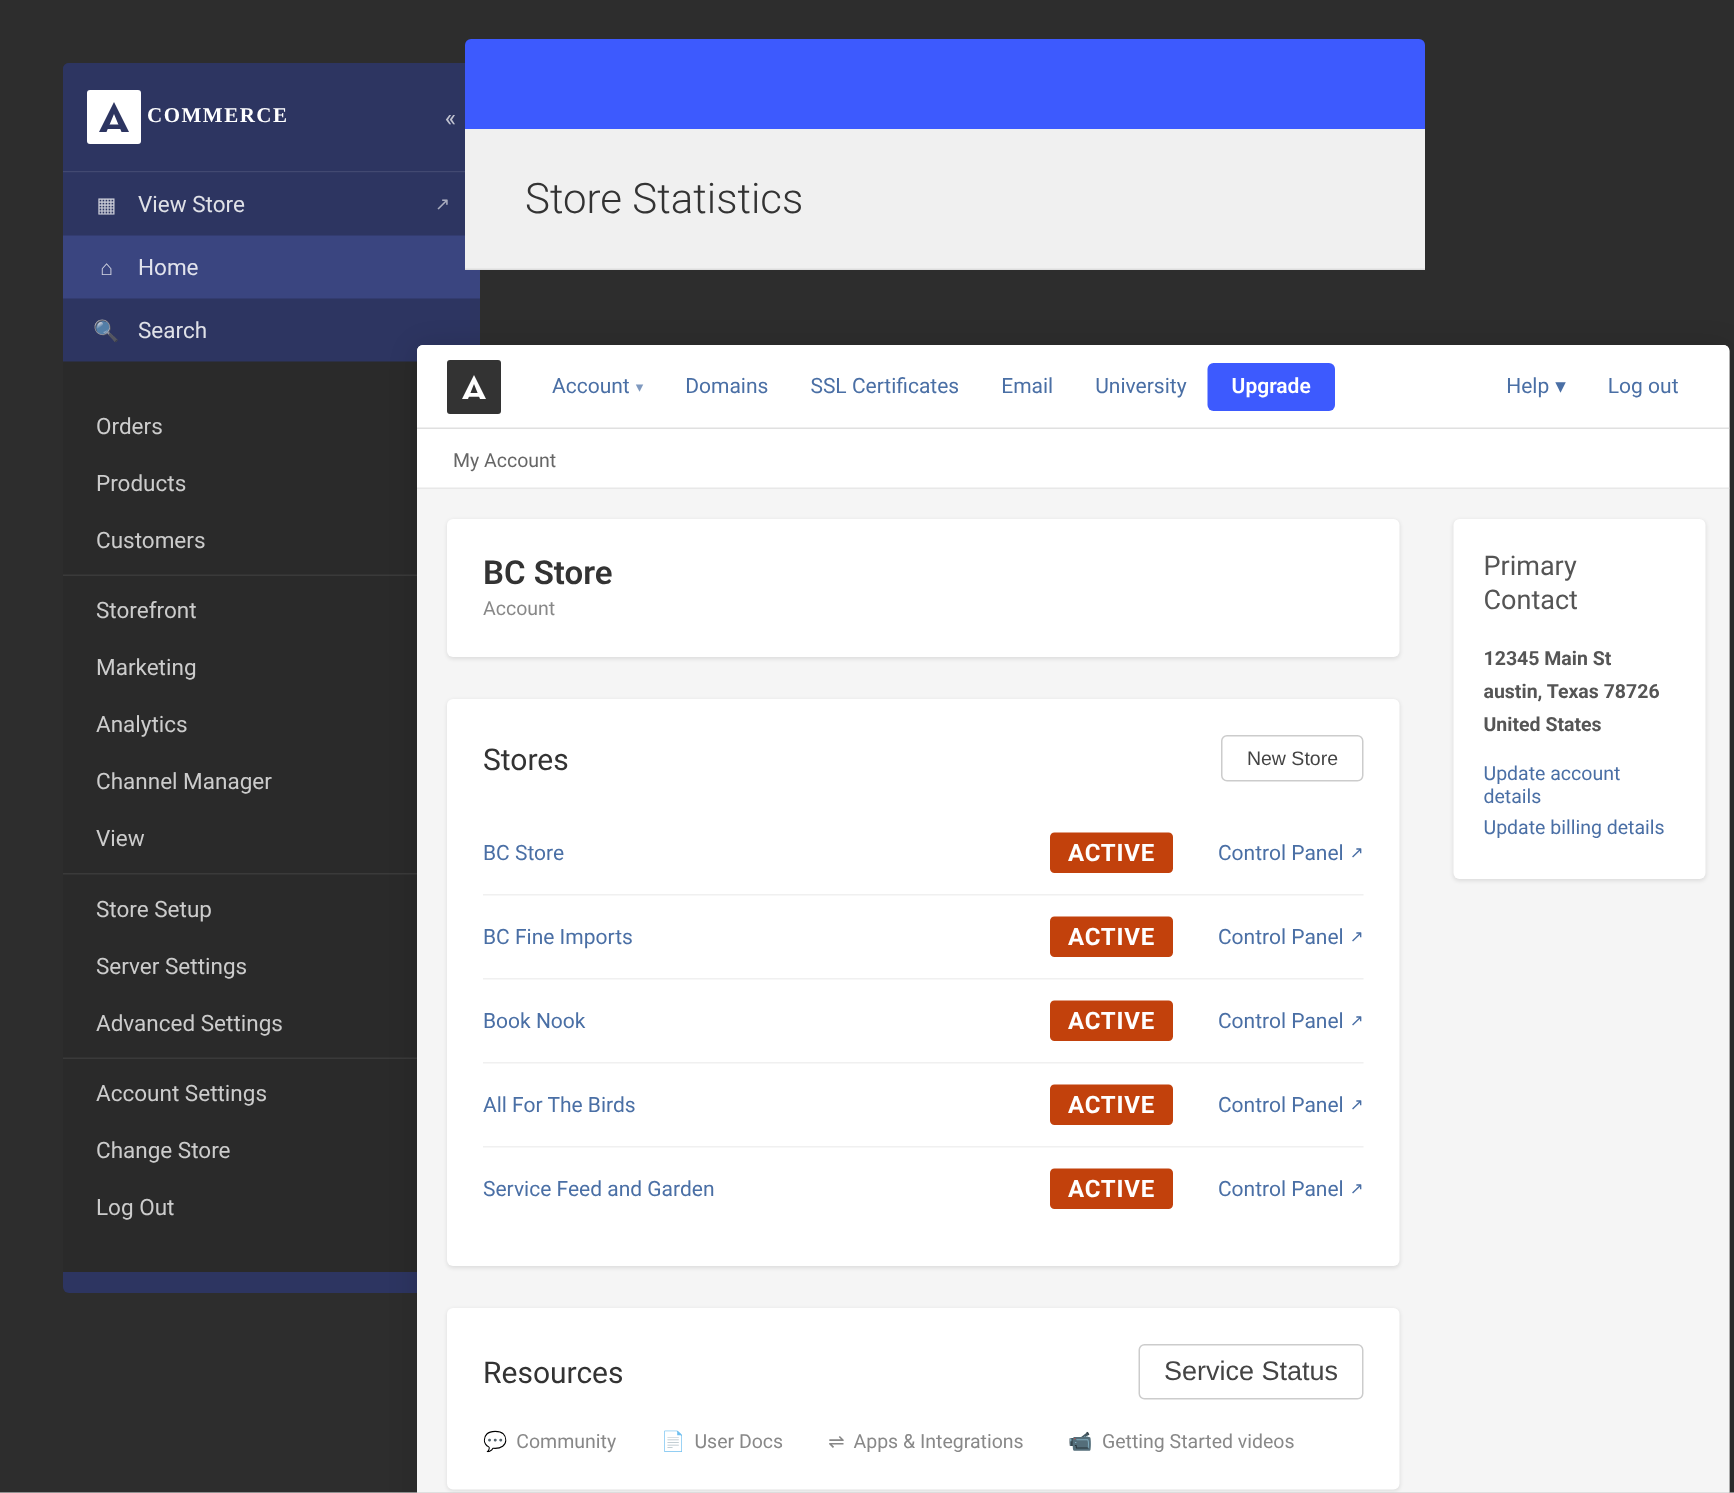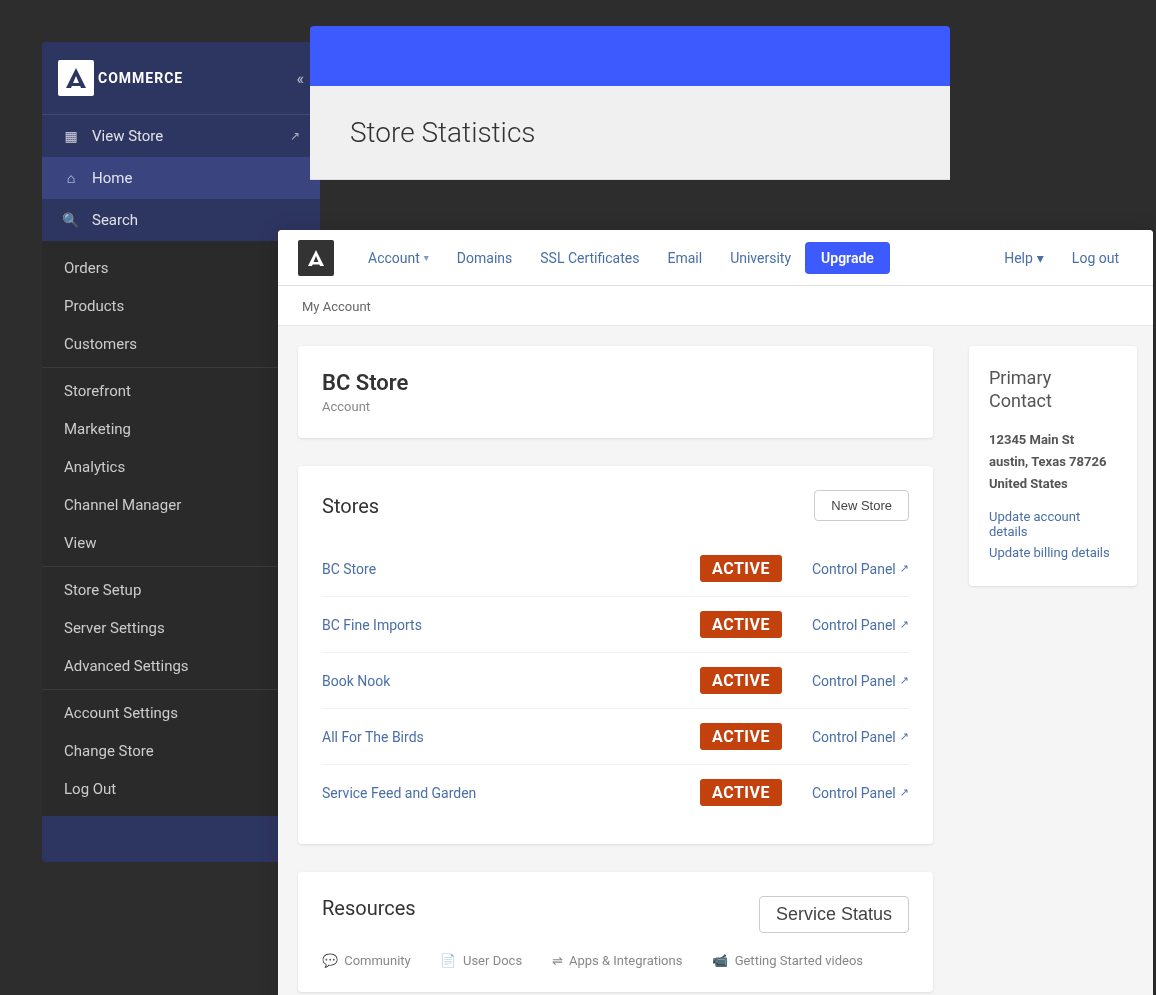--- a/index.html
+++ b/index.html
@@ -32,20 +32,21 @@
       display: flex;
       align-items: center;
       justify-content: space-between;
       border-bottom: 1px solid rgba(255,255,255,0.1);
     }
 
     .logo-area {
       display: flex;
       align-items: center;
       gap: 4px;
+      font-family: Liberation Serif, serif;
     }
 
     .logo-icon {
       width: 36px;
       height: 36px;
       background: white;
       border-radius: 2px;
       display: flex;
       align-items: center;
       justify-content: center;
@@ -95,21 +96,21 @@
     }
 
     .nav-item .ext-icon {
       margin-left: auto;
       font-size: 12px;
       opacity: 0.7;
     }
 
     .sidebar-section {
       background: #2a2a2a;
-      padding: 8px 0;
+      padding: 24px 0;
     }
 
     .sidebar-section-item {
       display: flex;
       align-items: center;
       padding: 10px 22px;
       color: #cccccc;
       font-size: 15px;
       cursor: pointer;
     }
@@ -365,21 +366,21 @@
     
     .resources-card {
       background: white;
       border-radius: 4px;
       padding: 24px;
       box-shadow: 0 1px 3px rgba(0,0,0,0.1);
     }
 
     .resources-header {
       display: flex;
-      align-items: flex-start;
+      align-items: center;
       justify-content: space-between;
       margin-bottom: 20px;
     }
 
     .resources-title {
       font-size: 20px;
       font-weight: 400;
       color: #333;
     }
 

